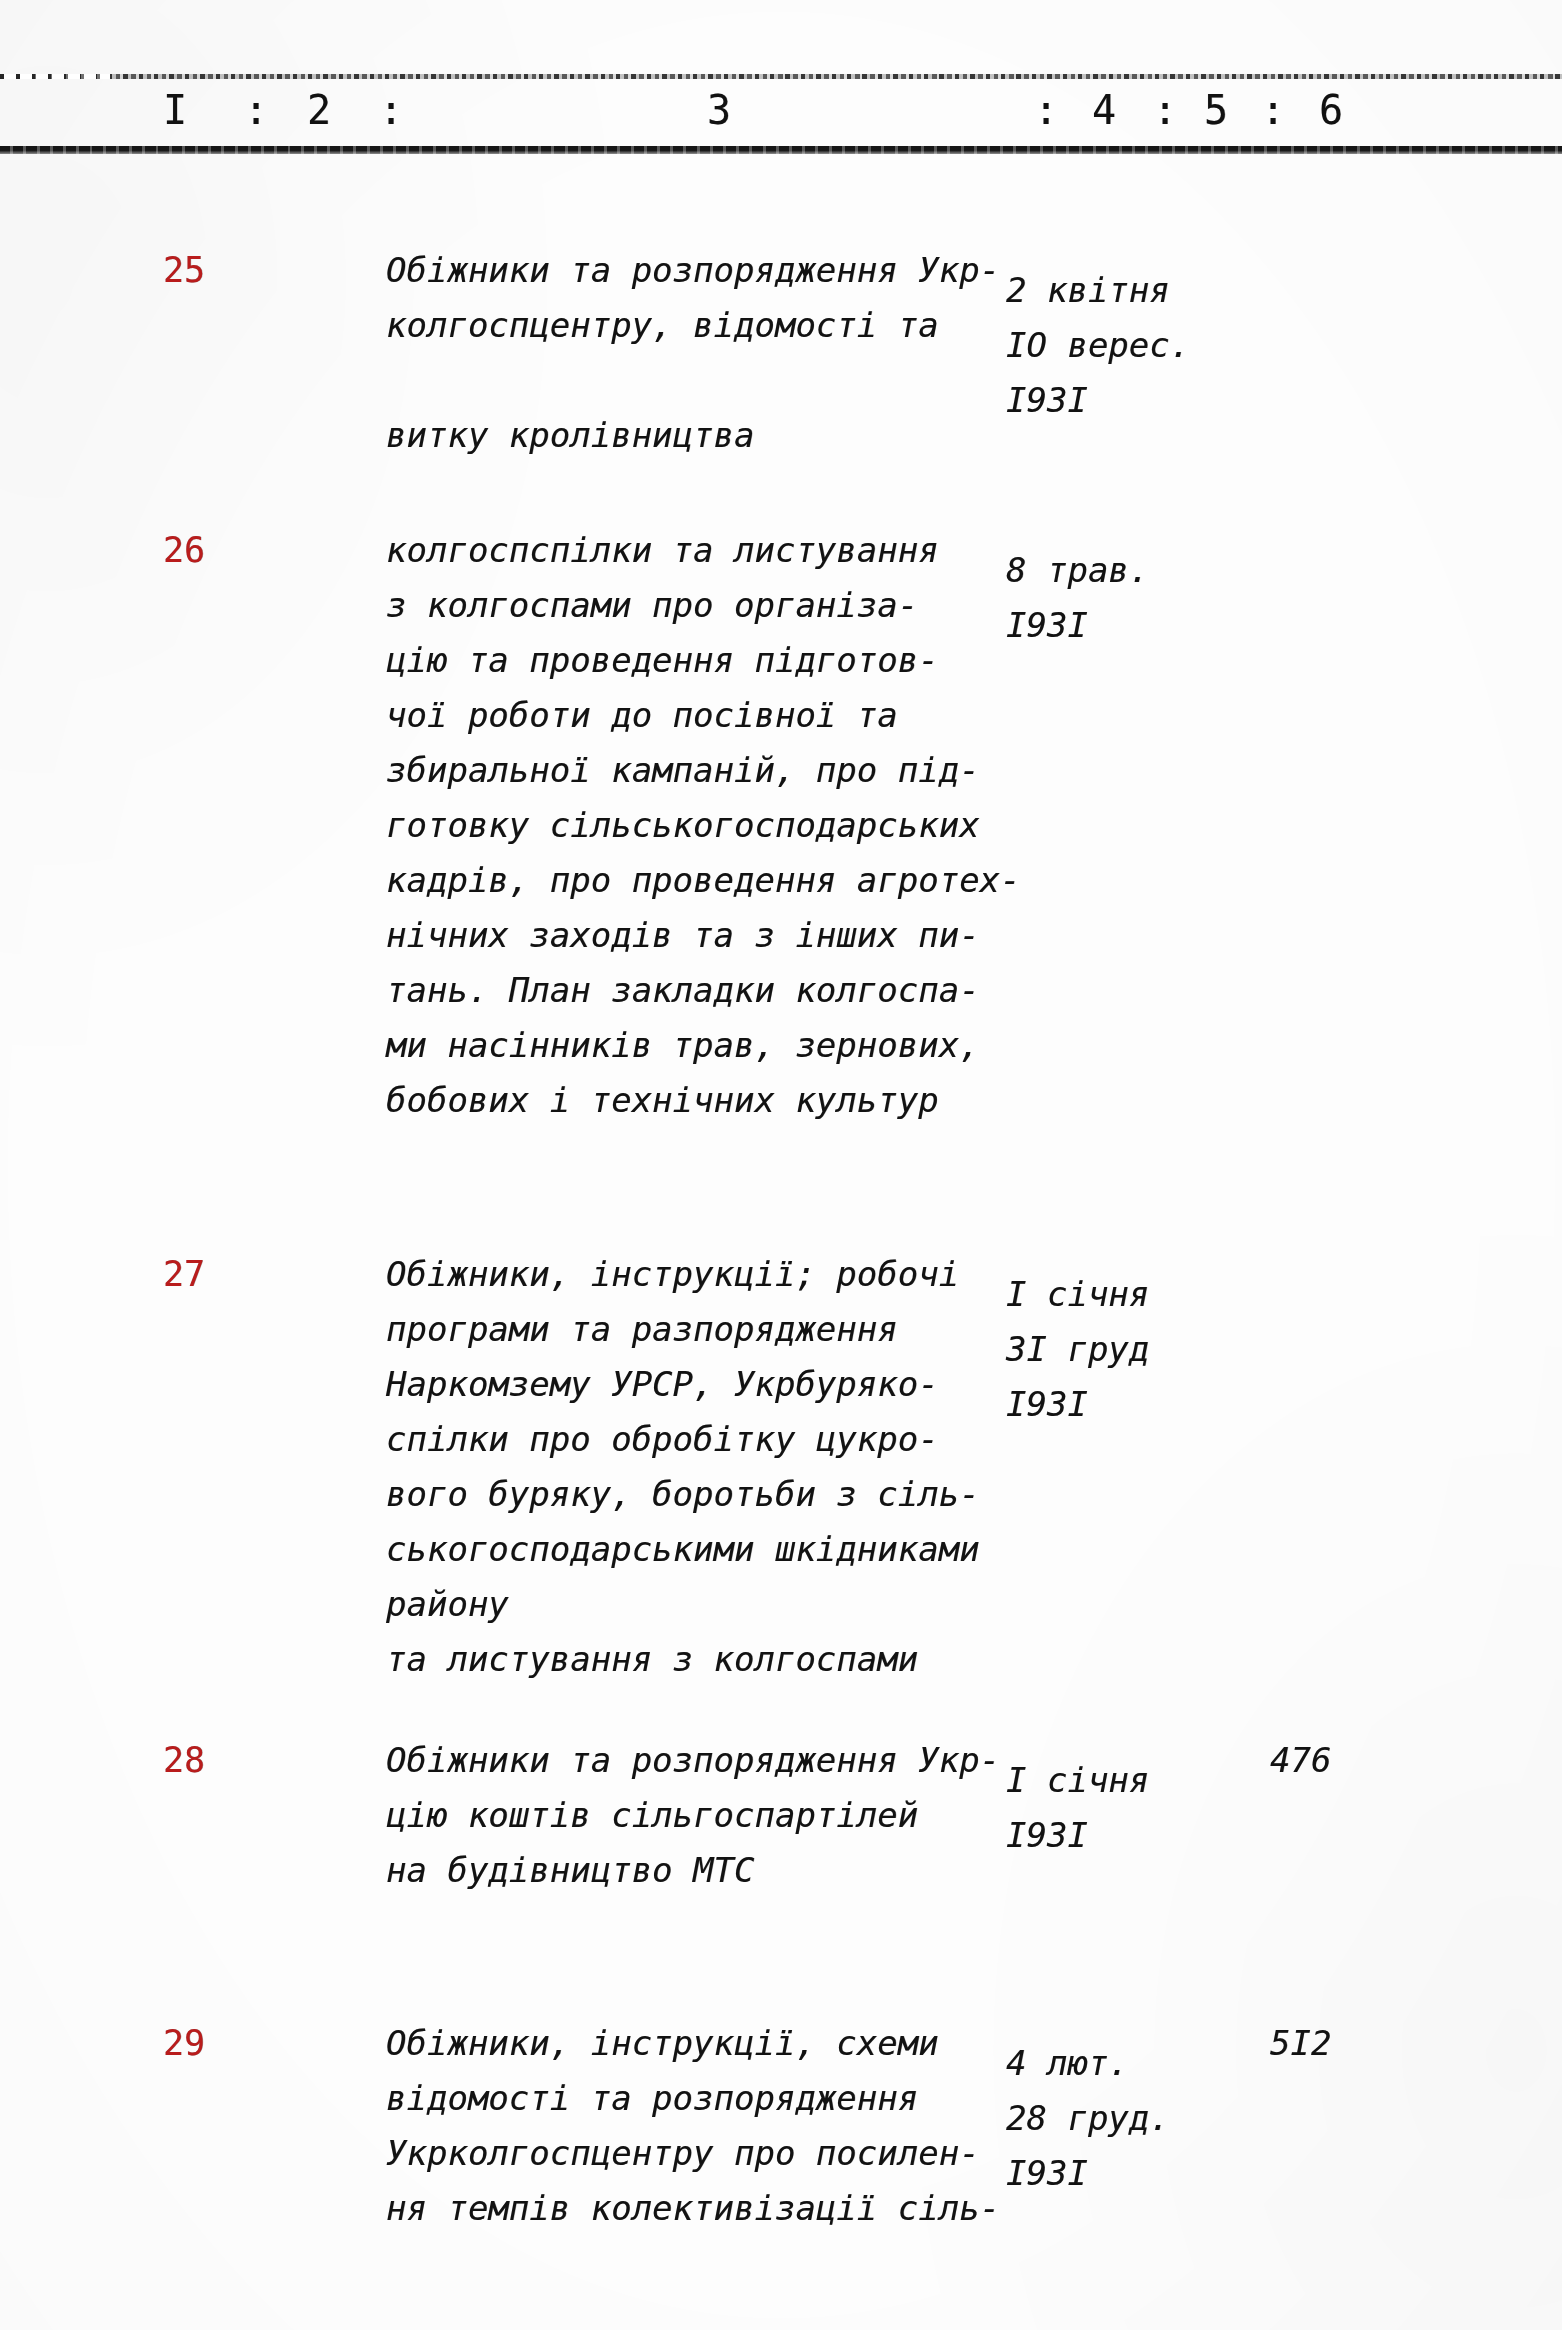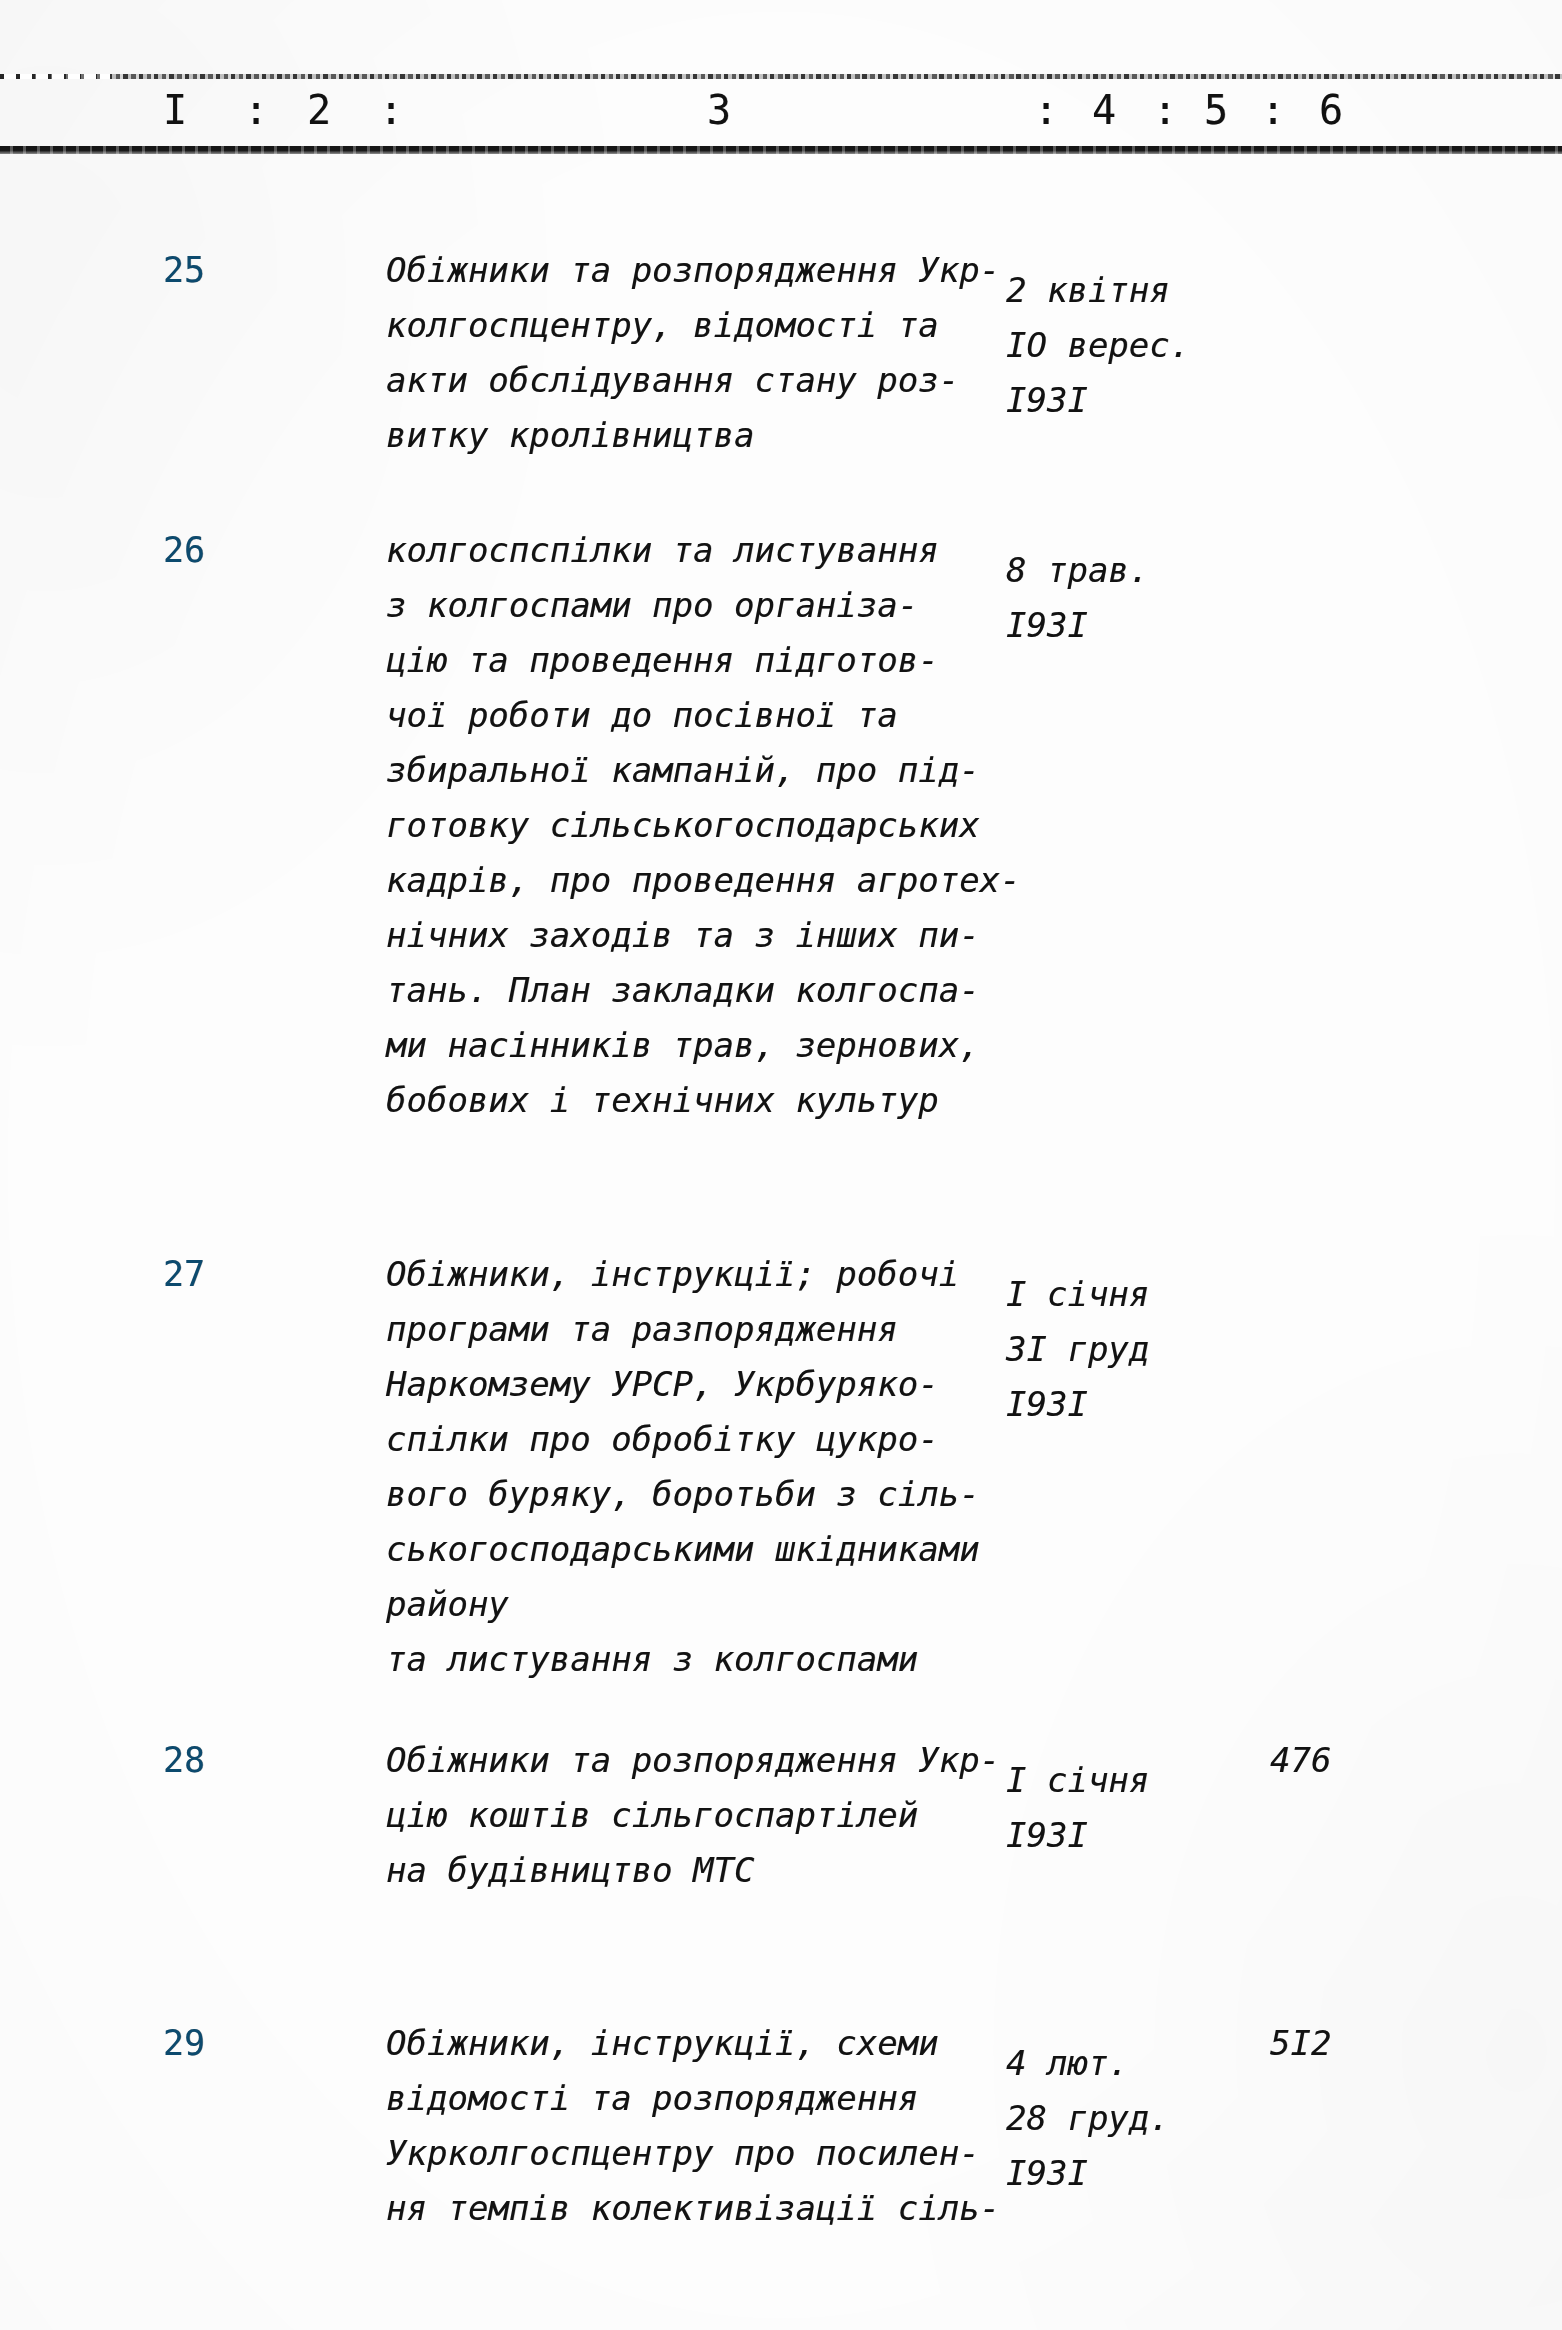--- a/index.html
+++ b/index.html
@@ -99,21 +99,21 @@
     left: 0;
     width: 1563px;
   }
   .entry-number {
     position: absolute;
     left: 163px;
     top: 0;
     font-size: 35px;
     line-height: 55px;
     white-space: pre;
-    color: #0c4a6e;
+    color: #b91c1c;
   }
   .lines {
     position: absolute;
     left: 0;
     top: 0;
     width: 1563px;
   }
   .line {
     position: relative;
     height: 55px;
@@ -167,21 +167,20 @@
         <div class="lines">
           <div class="line">
             <span class="seg seg-desc">Обіжники та розпорядження Укр-</span>
             <span class="seg seg-date">2 квітня</span>
           </div>
           <div class="line">
             <span class="seg seg-desc">колгоспцентру, відомості та</span>
             <span class="seg seg-date">IO верес.</span>
           </div>
           <div class="line">
-            <span class="seg seg-desc">акти обслідування стану роз-</span>
             <span class="seg seg-date">I93I</span>
           </div>
           <div class="line">
             <span class="seg seg-desc">витку кролівництва</span>
           </div>
         </div>
       </div>
       <div class="entry" style="top: 523px; height: 662px;">
         <div class="entry-number">26</div>
         <div class="lines">

